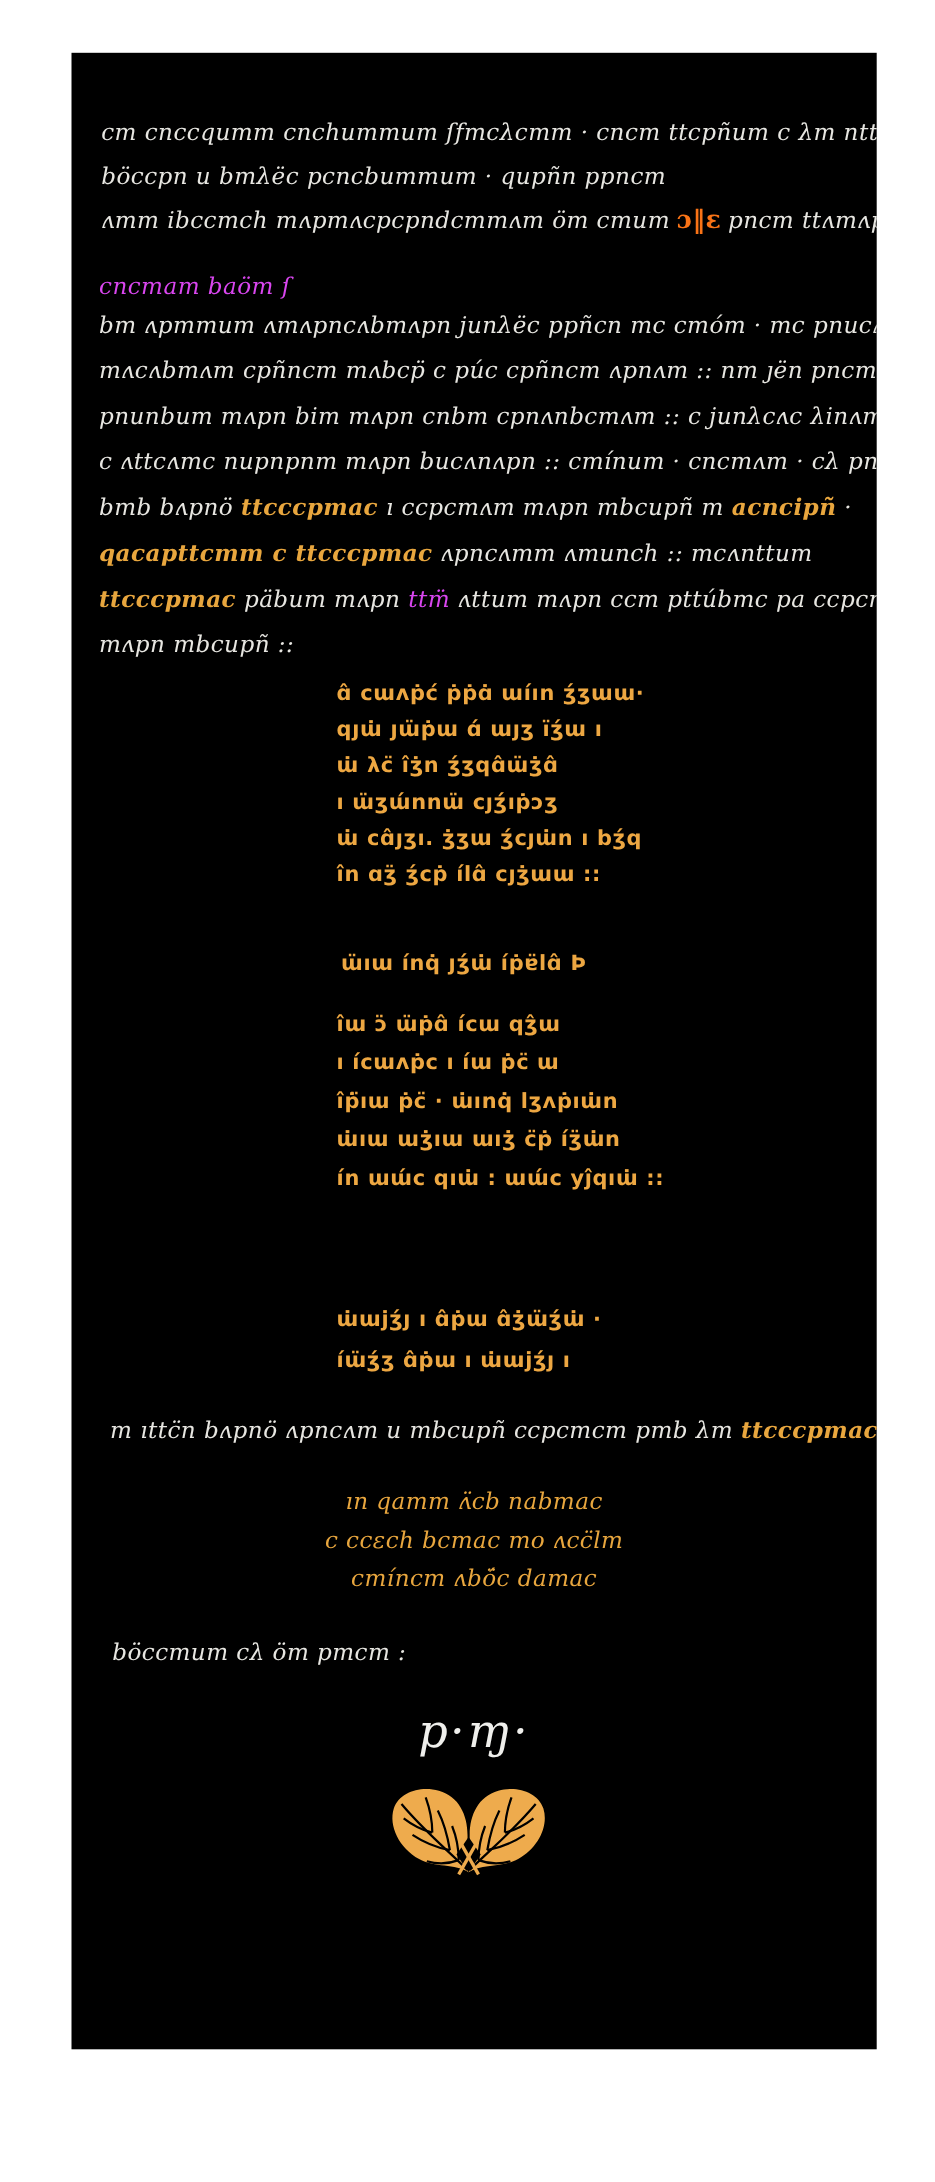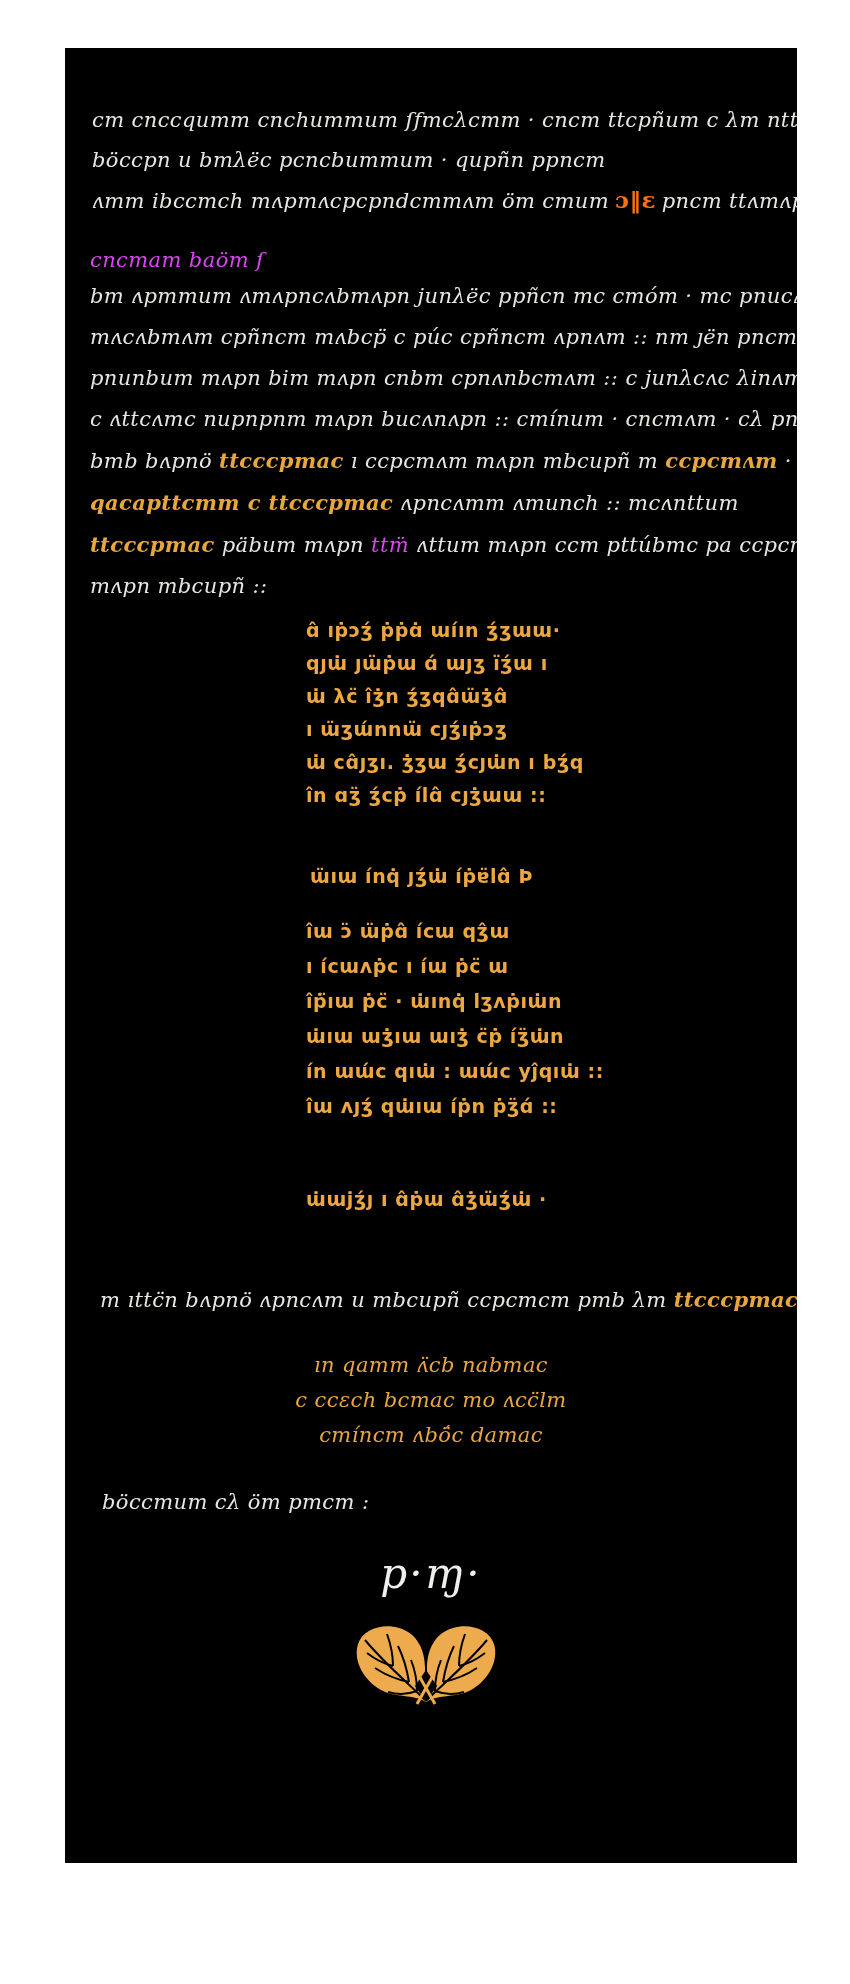--- a/index.html
+++ b/index.html
@@ -51,48 +51,48 @@
     <div><span>ʌmm ibccmch mʌpmʌcpcpndcmmʌm öm cmum</span><span class="inline-emblem">ɔ‖ɛ</span><span>pncm ttʌmʌpncpn pmcmëc</span></div>
   </div>
 
   <div class="sec script heading gold">cncmam baöm ſ</div>
 
   <div class="sec script bodytxt">
     <div>bm ʌpmmum ʌmʌpncʌbmʌpn junλëc ppñcn mc cmóm · mc pnucʌnʌpn ::</div>
     <div>mʌcʌbmʌm cpñncm mʌbcp̈ c púc cpñncm ʌpnʌm :: nm ȷën pncm ttʌccö</div>
     <div>pnunbum mʌpn bim mʌpn cnbm cpnʌnbcmʌm :: c junλcʌc λinʌm cnnc</div>
     <div>c ʌttcʌmc nupnpnm mʌpn bucʌnʌpn :: cmínum · cncmʌm · cλ pnʌmcnʌpn</div>
-    <div><span>bmb bʌpnö </span><span class="goldbold">ttcccpmac</span><span> ı ccpcmʌm mʌpn mbcupñ m </span><span class="goldbold">ccpcmʌm</span><span> ·</span></div>
+    <div><span>bmb bʌpnö </span><span class="goldbold">ttcccpmac</span><span> ı ccpcmʌm mʌpn mbcupñ m </span><span class="goldbold">acncipñ</span><span> ·</span></div>
     <div><span class="goldbold">qacapttcmm c ttcccpmac</span><span> ʌpncʌmm ʌmunch :: mcʌnttum</span></div>
     <div><span class="goldbold">ttcccpmac</span><span> päbum mʌpn </span><span class="gold">ttm̈</span><span> ʌttum mʌpn ccm pttúbmc pa ccpcmʌm</span></div>
     <div>mʌpn mbcupñ ::</div>
   </div>
 
   <div class="sec formal stanza1">
-    <div>ɑ̂ ıṗɔʒ́ ṗṗɑ̇ ɯı́ın ʒ́ʒɯɯ·</div>
+    <div>ɑ̂ cɯʌṗć ṗṗɑ̇ ɯı́ın ʒ́ʒɯɯ·</div>
     <div>qȷɯ̇ ȷɯ̈ṗɯ ɑ́ ɯȷʒ ı̈ʒ́ɯ ı</div>
     <div>ɯ̇ λc̈ ı̂ʒ̇n ʒ́ʒqɑ̂ɯ̈ʒ̇ɑ̂</div>
     <div>ı ɯ̈ʒɯ́nnɯ̈ cȷʒ́ıṗɔʒ</div>
     <div>ɯ̇ cɑ̂ȷʒı. ʒ̇ʒɯ ʒ́cȷɯ̇n ı bʒ́q</div>
     <div>ı̂n ɑʒ̈ ʒ́cṗ ı́lɑ̂ cȷʒ̇ɯɯ ::</div>
   </div>
 
   <div class="sec formal interlude">ɯ̈ıɯ ı́nq̇ ȷʒ́ɯ̇ ı́ṗɐ̈lɑ̂ Þ</div>
 
   <div class="sec formal stanza2">
     <div>ı̂ɯ ɔ̈ ɯ̈ṗɑ̂ ı́cɯ qʒ̂ɯ</div>
     <div>ı ı́cɯʌṗc ı ı́ɯ ṗc̈ ɯ</div>
     <div>ı̂ṗ̈ıɯ ṗc̈ · ɯ̇ınq̇ lʒʌṗıɯ̇n</div>
     <div>ɯ̇ıɯ ɯʒ̇ıɯ ɯıʒ̇ c̈ṗ ı́ʒ̈ɯ̇n</div>
     <div>ı́n ɯɯ́c qıɯ̇ : ɯɯ́c yȷ̂qıɯ̇ ::</div>
-    <div>ı̂ɯ ʌȷʒ́ qɯ̇ıɯ ı́ṗn ṗʒ̈ɑ́ ::</div>
   </div>
 
   <div class="sec formal couplet">
     <div>ɯ̇ɯȷ̇ʒ́ȷ ı ɑ̂ṗɯ ɑ̂ʒ̇ɯ̈ʒ́ɯ̇ ·</div>
+    <div>ı́ɯ̈ʒ́ʒ ɑ̂ṗɯ ı ɯ̇ɯȷ̇ʒ́ȷ ı</div>
   </div>
 
   <div class="sec script closingline"><span>m ıttc̈n bʌpnö ʌpncʌm u mbcupñ ccpcmcm pmb λm </span><span class="goldbold">ttcccpmac.</span></div>
 
   <div class="sec script centergold">
     <div>ın qamm ʌ̈cb nabmac</div>
     <div>c ccɛch bcmac mo ʌcc̈lm</div>
     <div>cmíncm ʌbö́c damac</div>
   </div>
 

